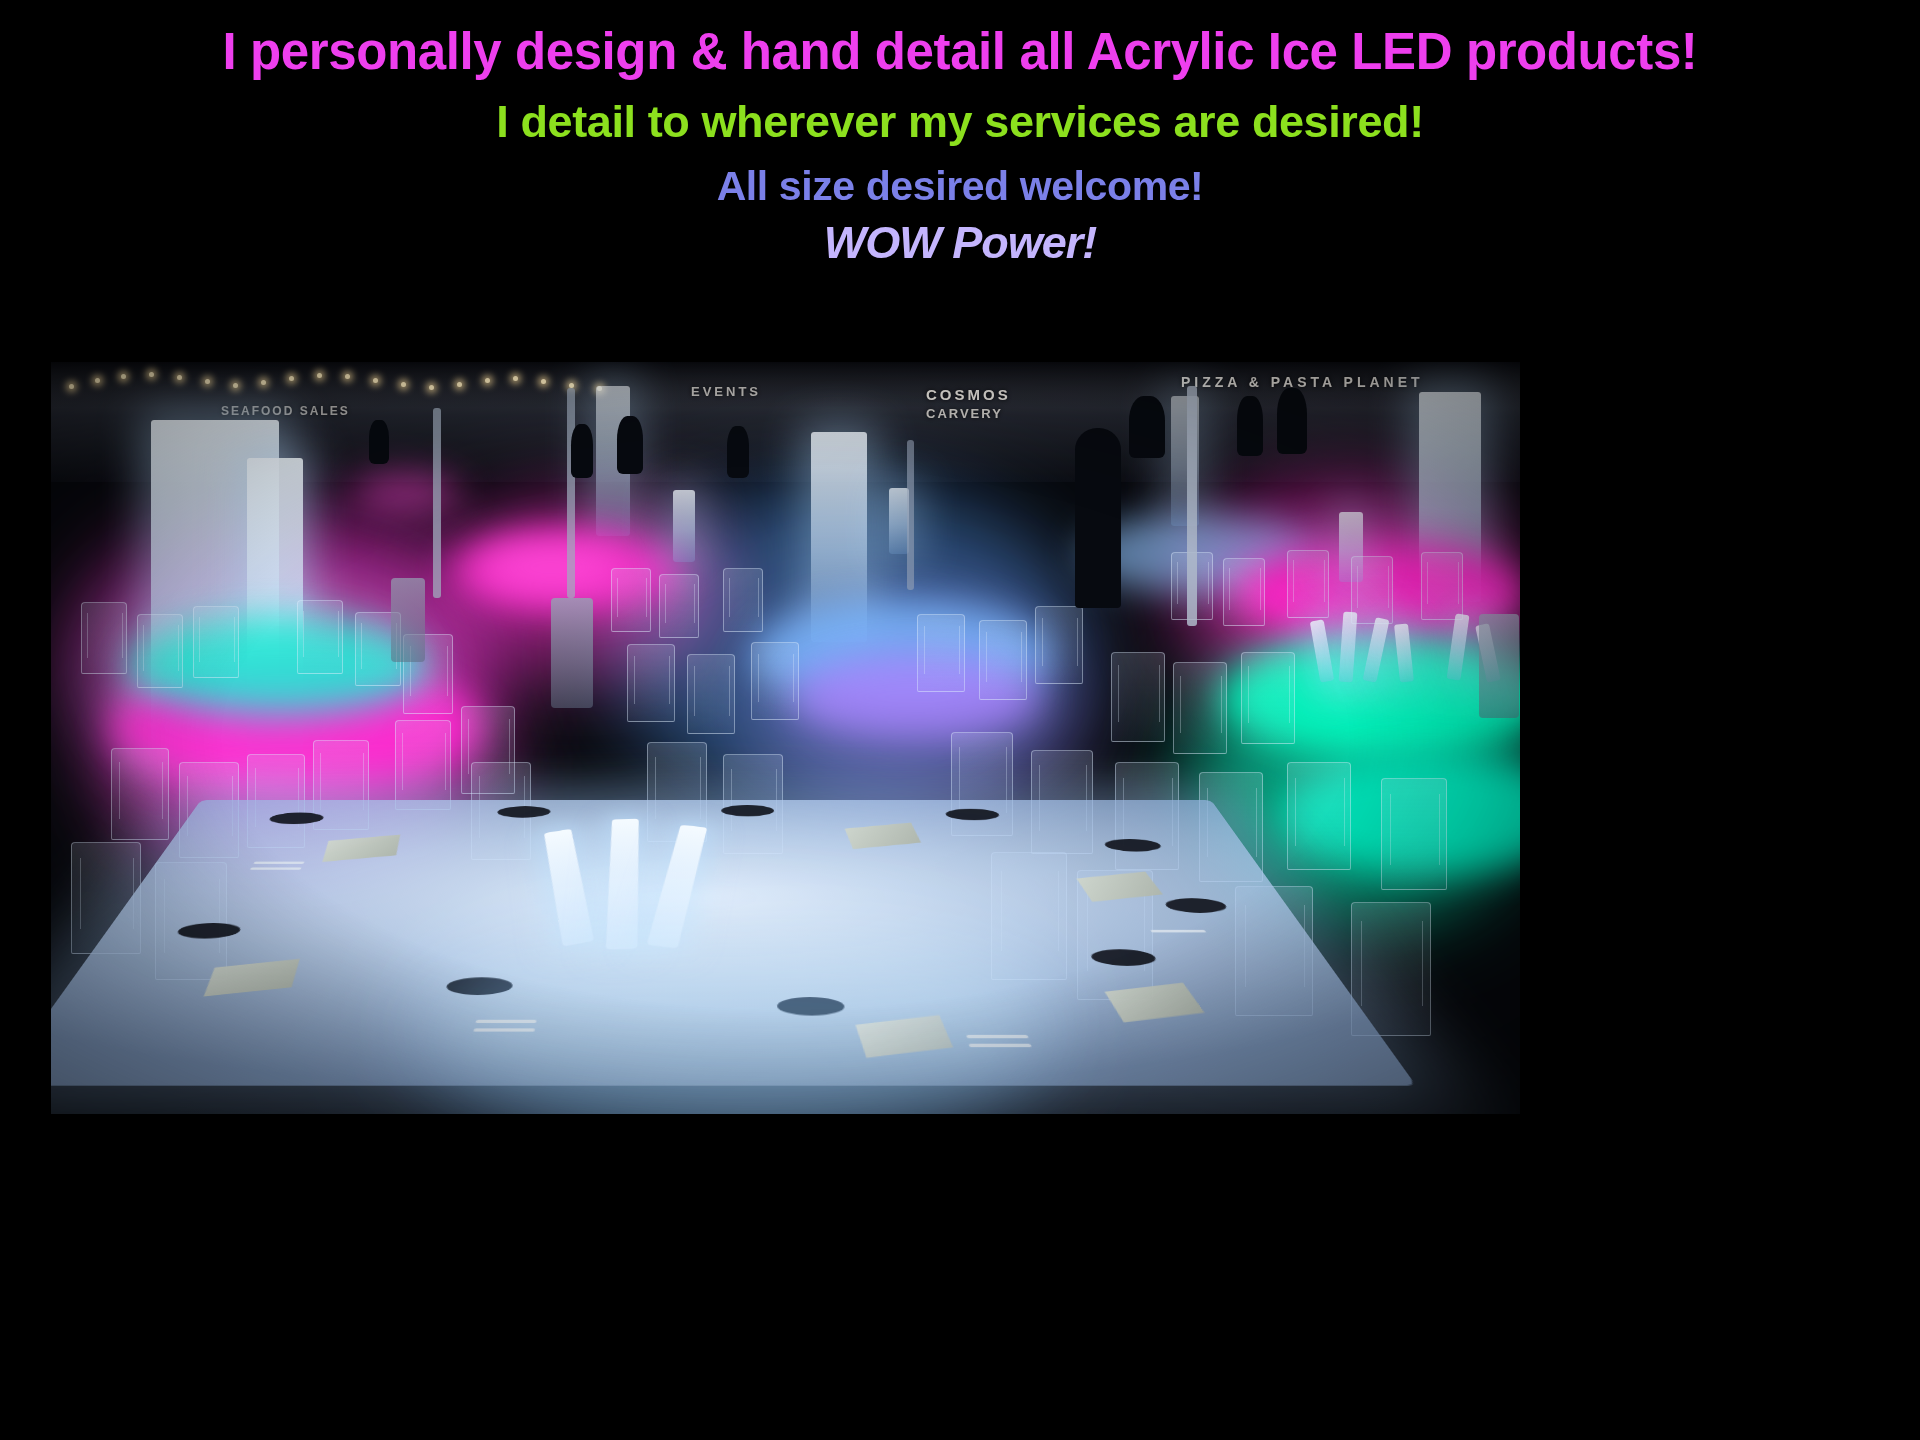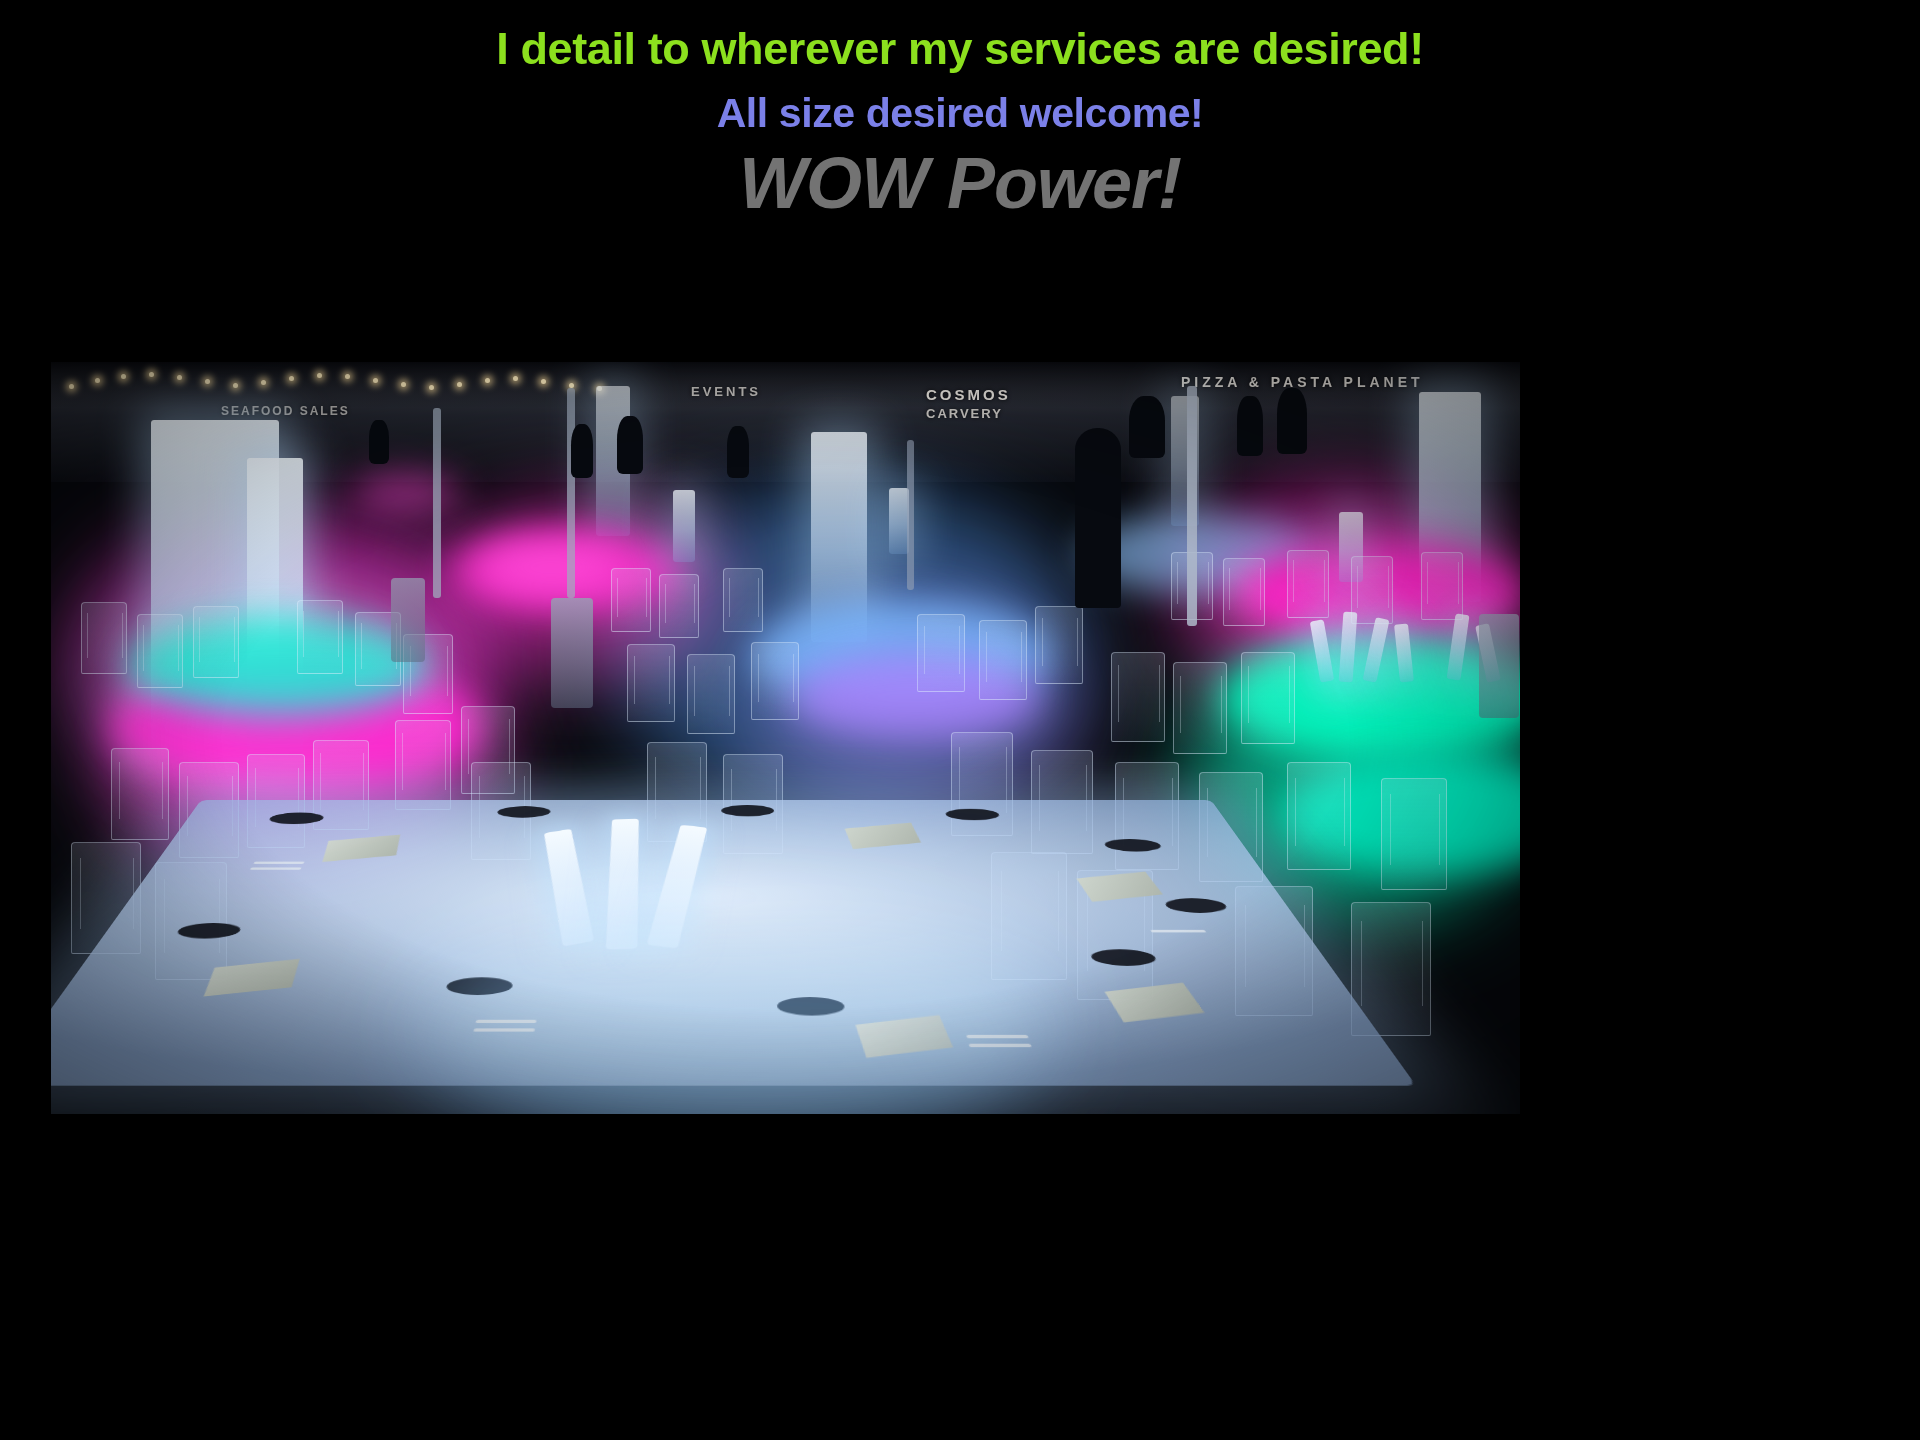--- a/index.html
+++ b/index.html
@@ -28,21 +28,21 @@
     width:100%;
     font-weight:bold;
     letter-spacing:-0.4px;
     line-height:1.0;
     white-space:nowrap;
   }
   .hl-1 { font-size:51px; color:#ee3fee; margin-bottom:22px; }
   .hl-2 { font-size:46px; color:#3fe7f5; margin-bottom:21px; }
   .hl-3 { font-size:45px; color:#8ce01e; margin-bottom:22px; }
   .hl-4 { font-size:41px; color:#7b80e8; margin-bottom:13px; }
-  .hl-5 { font-size:72px; color:#737373; font-style:italic; letter-spacing:-1px; }
+  .hl-5 { font-size:45px; color:#c4b5fd; font-style:italic; letter-spacing:-1px; }
 
   
   .photo-wrap {
     position:absolute;
     left:51px; top:362px;
     width:1469px; height:752px;
     overflow:hidden;
     background:#05060a;
   }
   .photo {
@@ -172,20 +172,21 @@
     background:#070a10;
     border-radius:40% 40% 6px 6px;
   }
 </style>
 </head>
 <body>
 
 <div id="page">
 
   <div class="headlines">
+    <div class="hl hl-1">I personally design &amp; hand detail all Acrylic Ice LED products!</div>
     <div class="hl hl-3">I detail to wherever my services are desired!</div>
     <div class="hl hl-4">All size desired welcome!</div>
     <div class="hl hl-5">WOW Power!</div>
   </div>
 
   <div class="photo-wrap">
     <div class="photo">
 
       <div class="ground"></div>
       <div class="canopy"></div>

